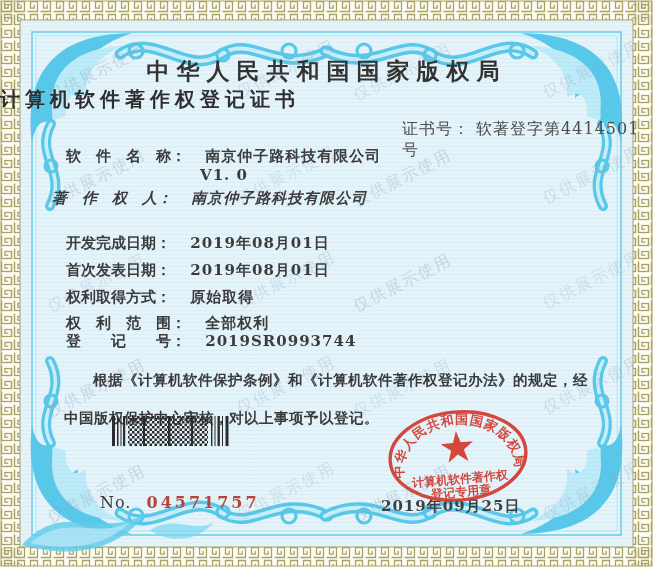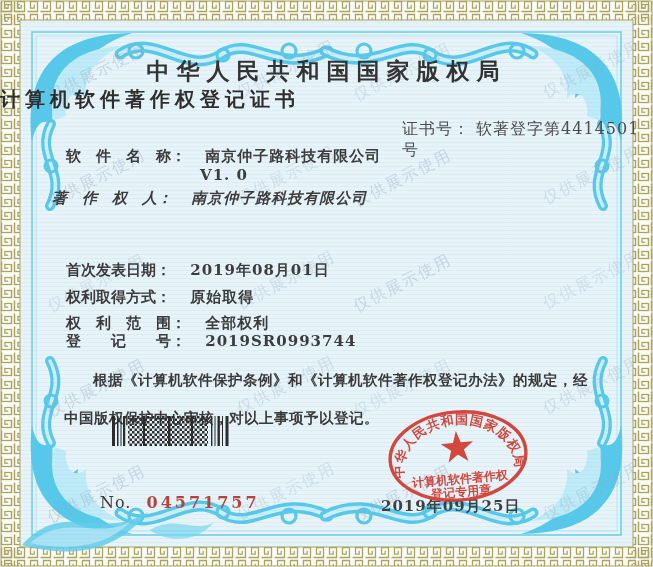--- a/index.html
+++ b/index.html
@@ -154,20 +154,24 @@
     <div class="field-row row1">
       <span class="flabel">软　件　名　称：</span>
       <span class="fvalue">南京仲子路科技有限公司</span>
     </div>
     <div class="version-line">V1. 0</div>
 
     <div class="field-row row2">
       <span class="flabel">著　作　权　人：</span>
       <span class="fvalue">南京仲子路科技有限公司</span>
     </div>
+    <div class="field-row row3">
+      <span class="flabel">开发完成日期：</span>
+      <span class="fvalue">2019年08月01日</span>
+    </div>
     <div class="field-row row4">
       <span class="flabel">首次发表日期：</span>
       <span class="fvalue">2019年08月01日</span>
     </div>
     <div class="field-row row5">
       <span class="flabel">权利取得方式：</span>
       <span class="fvalue">原始取得</span>
     </div>
     <div class="field-row row6">
       <span class="flabel">权　利　范　围：</span>

